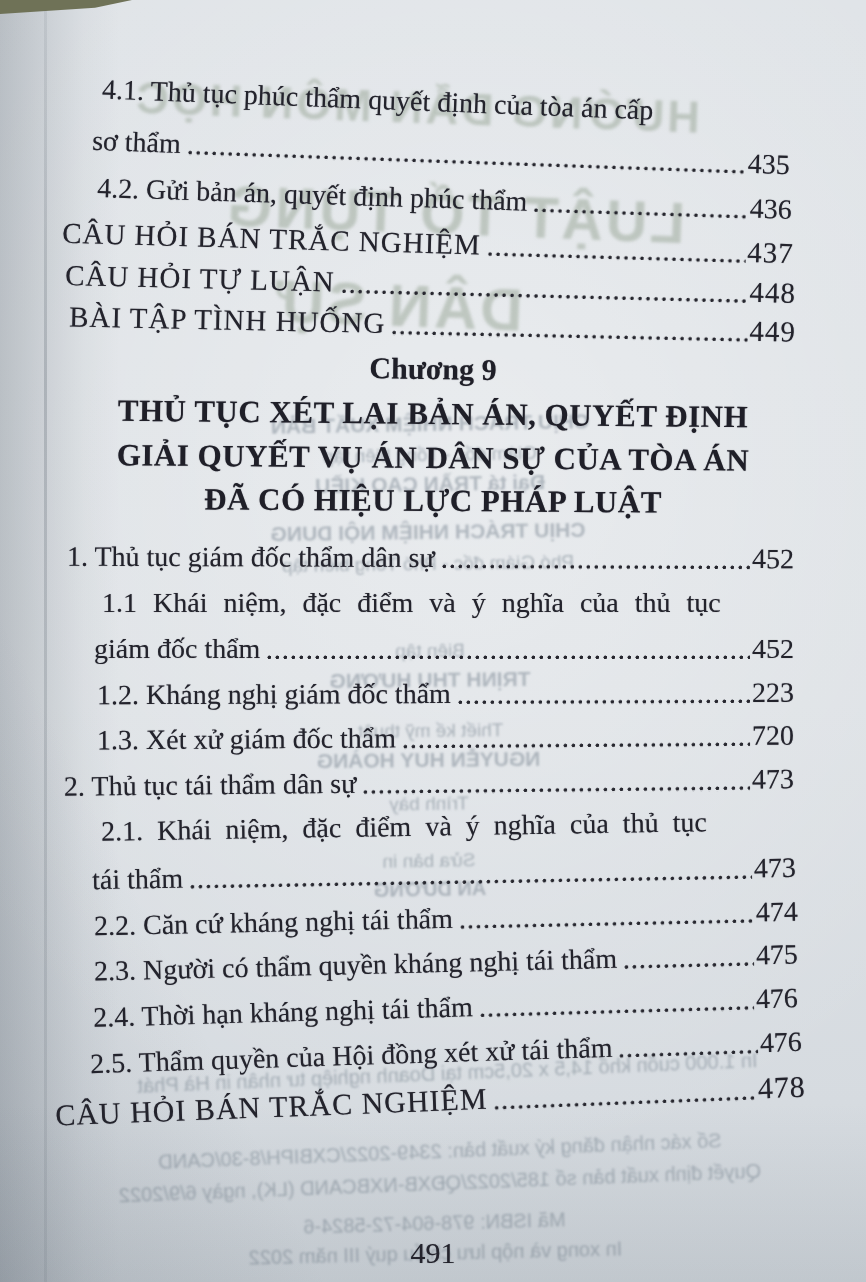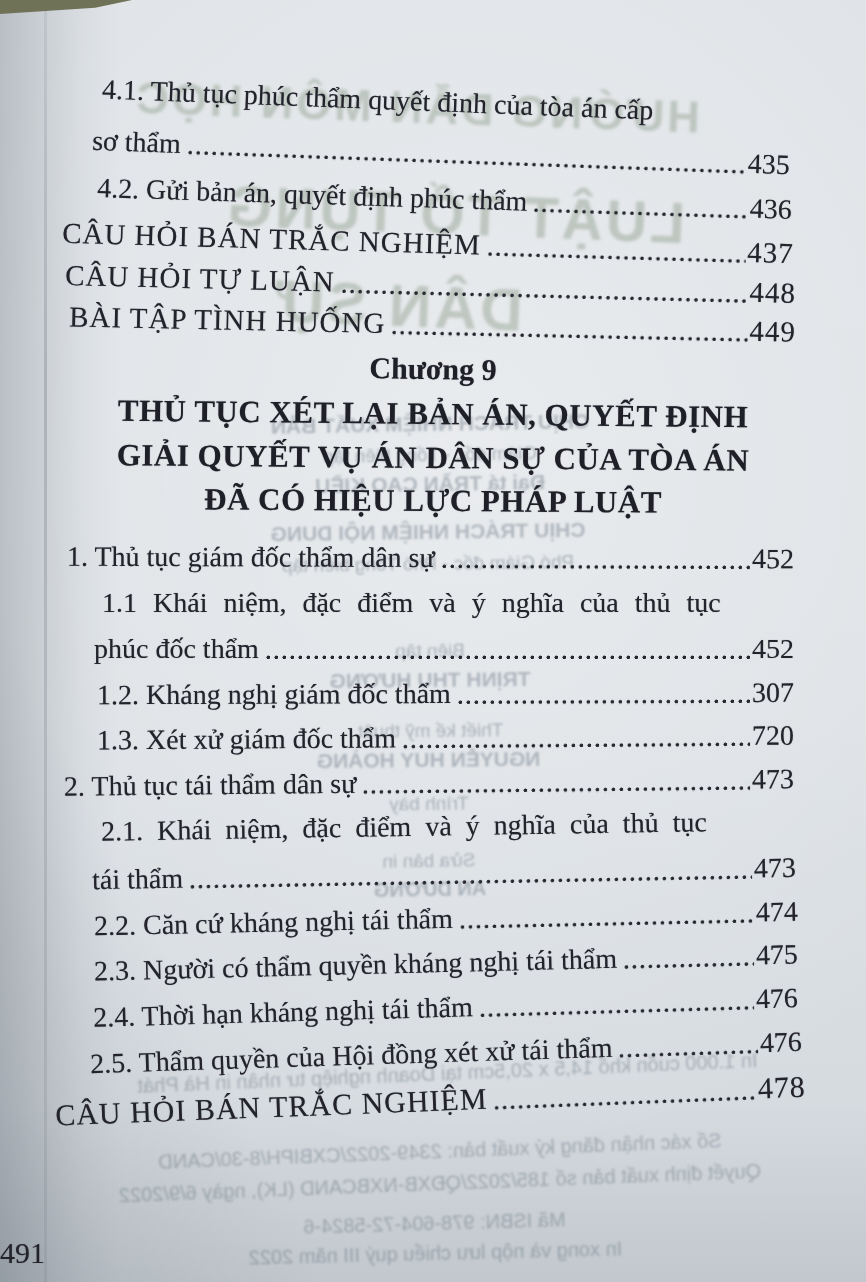--- a/index.html
+++ b/index.html
@@ -34,21 +34,21 @@
   .row .t{white-space:nowrap;}
   .row .dots{flex:1 1 auto;min-width:0;height:28px;margin-left:7px;margin-right:2px;
     background-image:radial-gradient(circle at 2.2px 2.2px, #26262e 1.55px, rgba(0,0,0,0) 1.95px);
     background-size:8px 4.6px;background-repeat:repeat-x;background-position:left calc(100% - 5px);}
   .row .pg{white-space:nowrap;}
   .row.caps{font-size:29px;letter-spacing:1px;}
   .center-row{position:absolute;left:0;right:0;text-align:center;z-index:5;color:#1f1f28;
     text-shadow:0 0 1px rgba(30,30,42,0.5);}
   .kicker{font-weight:700;font-size:30px;}
   .ctitle{font-weight:700;font-size:31px;letter-spacing:0.5px;}
-  .folio{position:absolute;left:0;right:0;z-index:5;font-size:30px;color:#23232c;
+  .folio{position:absolute;left:0;right:0;text-align:center;z-index:5;font-size:30px;color:#23232c;
     text-shadow:0 0 1px rgba(30,30,42,0.45);}
 </style>
 </head>
 <body>
 
 <div id="shot">
 
   <div class="bleed big" style="top:82px;left:140px;width:560px;font-size:45px;transform:scaleX(-1) rotate(-2deg);">HƯỚNG DẪN MÔN HỌC</div>
   <div class="bleed big" style="top:182px;left:255px;width:430px;font-size:57px;transform:scaleX(-1) rotate(-2.2deg);">LUẬT TỐ TỤNG</div>
   <div class="bleed big" style="top:272px;left:225px;width:345px;font-size:59px;transform:scaleX(-1) rotate(-2.2deg);">DÂN SỰ</div>
@@ -107,28 +107,28 @@
 
   <div class="row" style="top:542px;left:67px;right:72px;transform:rotate(0.2deg);">
     <span class="t">1. Thủ tục giám đốc thẩm dân sự</span>
     <span class="dots"></span>
     <span class="pg">452</span>
   </div>
   <div class="row" style="top:587px;left:102px;right:auto;word-spacing:9px;">
     <span class="t">1.1 Khái niệm, đặc điểm và ý nghĩa của thủ tục</span>
   </div>
   <div class="row" style="top:633px;left:94px;right:72px;">
-    <span class="t">phúc đốc thẩm</span>
+    <span class="t">giám đốc thẩm</span>
     <span class="dots"></span>
     <span class="pg">452</span>
   </div>
   <div class="row" style="top:678px;left:97px;right:72px;transform:rotate(-0.2deg);">
     <span class="t">1.2. Kháng nghị giám đốc thẩm</span>
     <span class="dots"></span>
-    <span class="pg">307</span>
+    <span class="pg">223</span>
   </div>
   <div class="row" style="top:722px;left:97px;right:72px;transform:rotate(-0.4deg);">
     <span class="t">1.3. Xét xử giám đốc thẩm</span>
     <span class="dots"></span>
     <span class="pg">720</span>
   </div>
   <div class="row" style="top:767px;left:64px;right:72px;transform:rotate(-0.6deg);">
     <span class="t">2. Thủ tục tái thẩm dân sự</span>
     <span class="dots"></span>
     <span class="pg">473</span>

